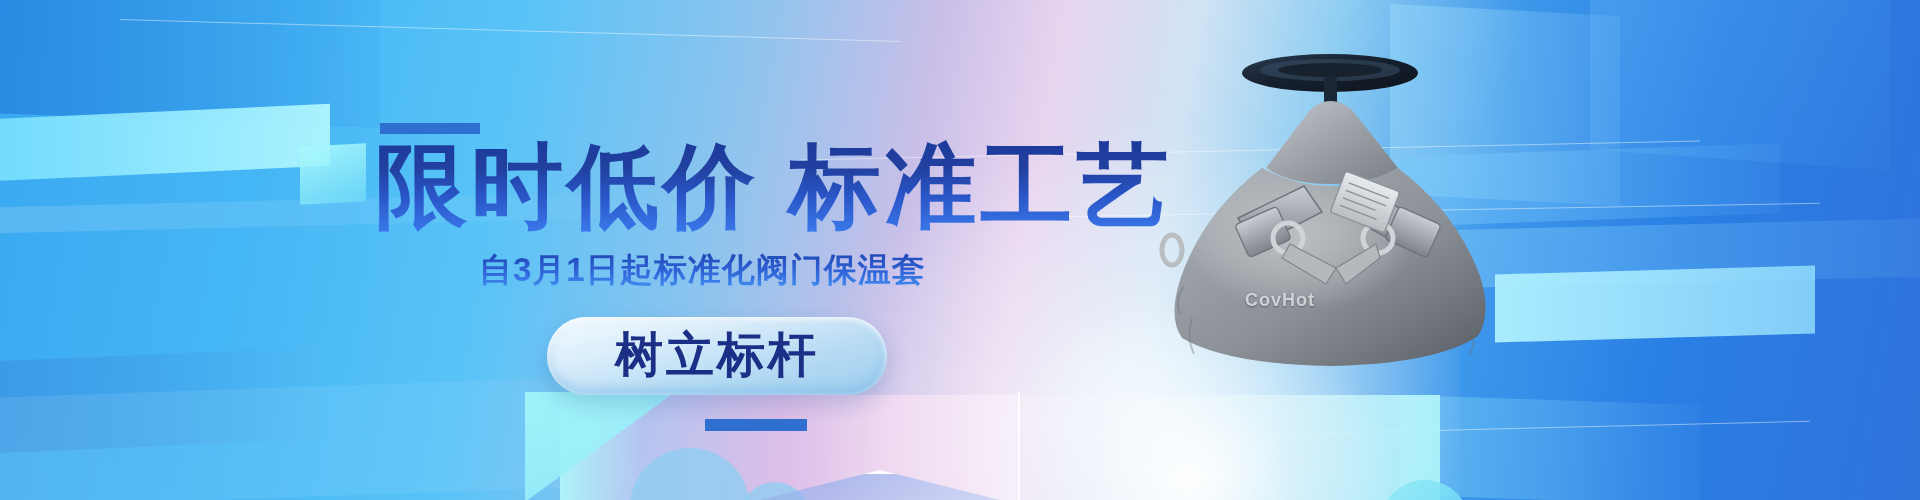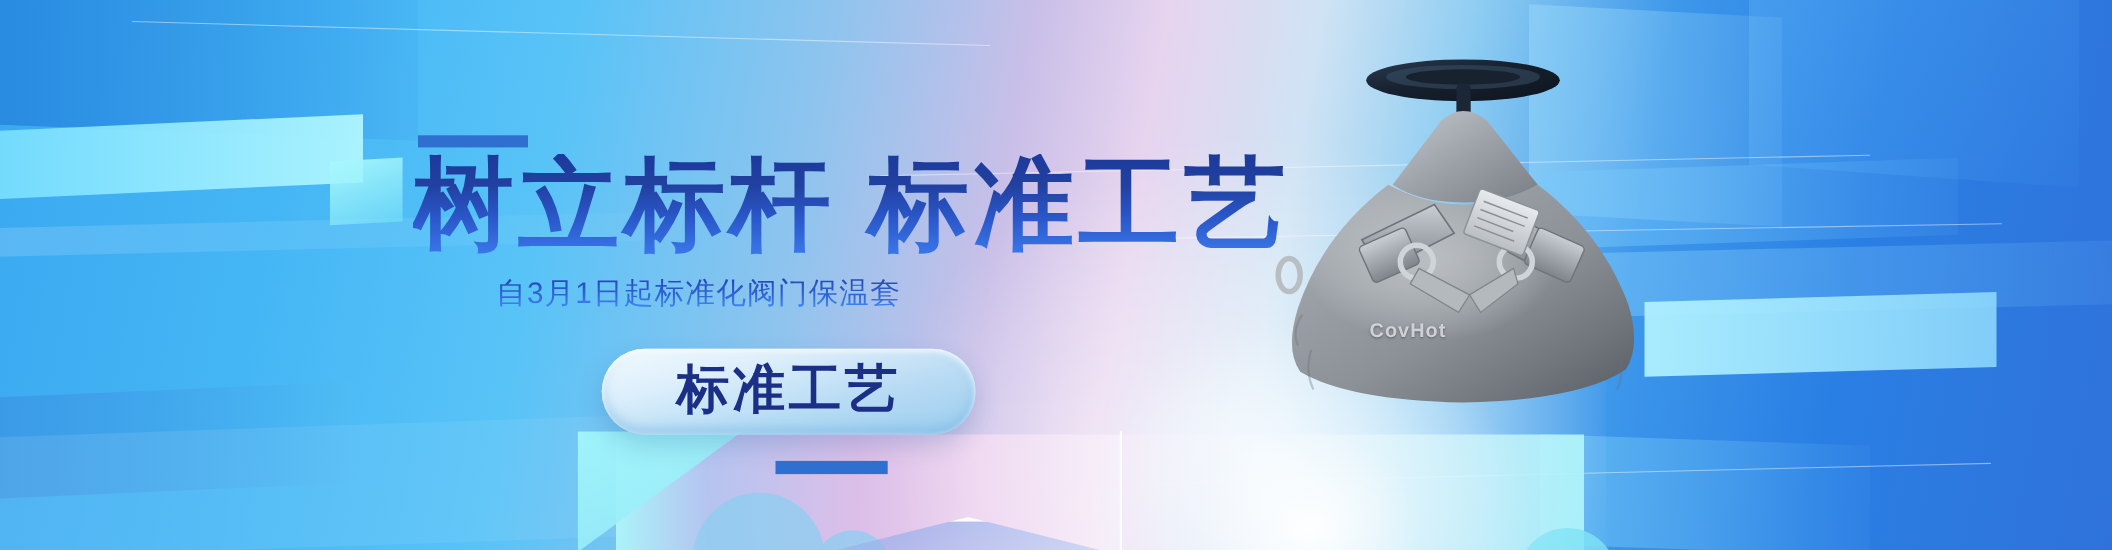--- a/index.html
+++ b/index.html
@@ -214,23 +214,23 @@
     line-height: 1;
     background: linear-gradient(180deg, #1b3a9c 0%, #21409f 30%, #2a56c8 62%, #3a78ea 100%);
     -webkit-background-clip: text;
     background-clip: text;
     color: transparent;
     white-space: nowrap;
   }
 
   .subline {
     position: absolute;
-    left: 451px; top: 253px;
-    font-size: 27px;
-    font-weight: 400;
+    left: 479px; top: 253px;
+    font-size: 33px;
+    font-weight: 700;
     letter-spacing: 1px;
     line-height: 1;
     background: linear-gradient(180deg, #2148b4 0%, #2f63d8 55%, #3f8bee 100%);
     -webkit-background-clip: text;
     background-clip: text;
     color: transparent;
     white-space: nowrap;
   }
 
   .pill {
@@ -319,26 +319,26 @@
     <div class="shape vline"></div>
 
     <div class="shape glow"></div>
     <div class="shape glow2"></div>
   </div>
 
   <div class="content">
 
     <div class="accent-bar"></div>
 
-    <div class="headline">树立标杆  标准工艺</div>
+    <div class="headline">限时低价  标准工艺</div>
 
     <div class="subline">自3月1日起标准化阀门保温套</div>
 
     <div class="pill">
-      <span class="pill-label">标准工艺</span>
+      <span class="pill-label">树立标杆</span>
     </div>
 
     <div class="under-bar"></div>
   </div>
 
   <div class="product">
     <svg viewBox="0 0 380 380" xmlns="http://www.w3.org/2000/svg" aria-hidden="true">
       <defs>
         <linearGradient id="jacketBody" x1="0" y1="0" x2="1" y2="1">
           <stop offset="0%" stop-color="#b3b8bd"></stop>

